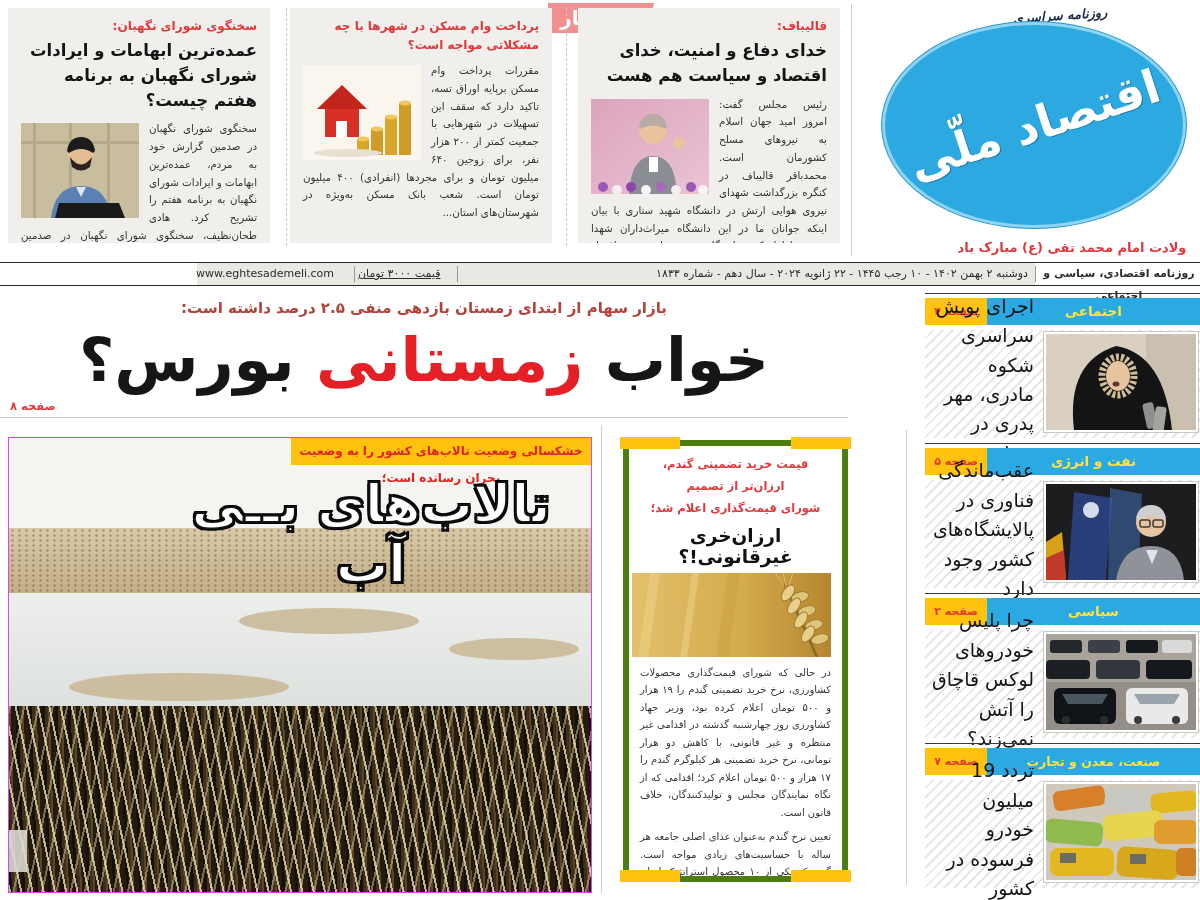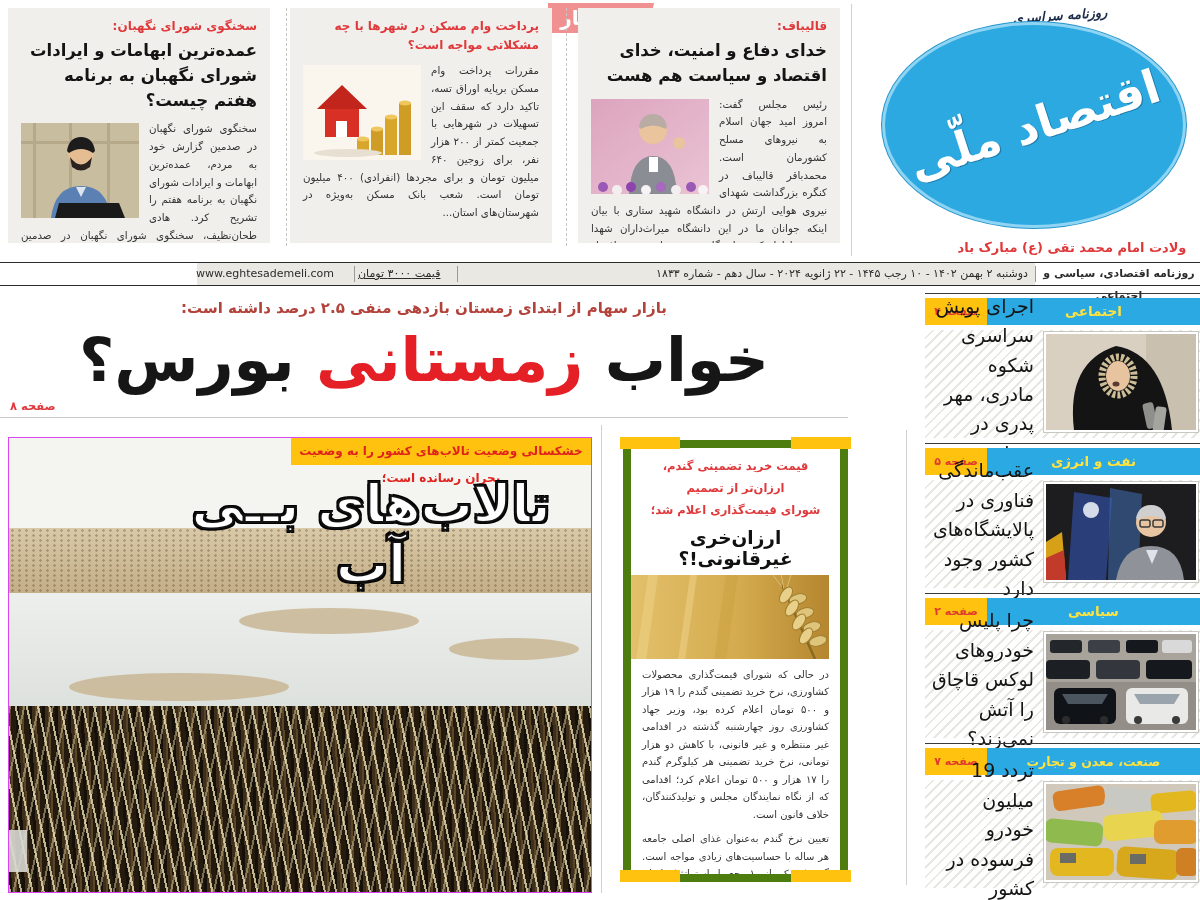--- a/index.html
+++ b/index.html
@@ -60,21 +60,21 @@
          background:
           repeating-linear-gradient(78deg,rgba(232,222,180,.8) 0 2px,transparent 2px 11px),
           repeating-linear-gradient(102deg,rgba(200,185,140,.55) 0 2px,transparent 2px 14px),
           repeating-linear-gradient(88deg,#16100a 0 3px,#3d2f1b 3px 6px,#5a4526 6px 8px,#241a0e 8px 13px);}
   .wet-kicker{position:absolute;top:0;right:0;width:300px;height:27px;background:#ffc20e;color:#e0231e;
               font-weight:bold;font-size:12px;line-height:27px;text-align:center;}
   .wet-title{position:absolute;top:36px;left:150px;right:8px;text-align:center;color:#fff;font-weight:bold;
              font-size:52px;-webkit-text-stroke:2px #111;text-shadow:2px 2px 0 #000,-2px 2px 0 #000,2px -2px 0 #000,-2px -2px 0 #000;}
   .credit-tab{position:absolute;left:0;top:392px;width:18px;height:42px;background:#d8d8d3;opacity:.9;}
   
-  .wheat{position:absolute;left:623px;top:440px;width:225px;height:442px;border:8px solid #4d7c0f;
+  .wheat{position:absolute;left:623px;top:440px;width:225px;height:442px;border:6px solid #4d7c0f;
          box-sizing:border-box;padding:8px 11px;overflow:hidden;background:#fff;}
   .cb{position:absolute;background:#ffc20e;}
   .wheat .k{color:#e0393c;font-weight:bold;font-size:11.5px;text-align:center;line-height:1.9;}
   .wheat .h{color:#111;font-weight:bold;font-size:18.5px;text-align:center;margin:5px 0 6px;}
   .wheat .b{font-size:10px;line-height:1.75;text-align:justify;color:#333;margin-top:7px;}
   
   .side-sec{position:absolute;left:925px;width:275px;height:150px;border-top:1px solid #3a3a3a;
             padding-top:4px;box-sizing:border-box;}
   .sbar{position:relative;height:27px;background:#2aa9e2;}
   .sname{position:absolute;left:62px;right:0;top:0;height:27px;line-height:27px;text-align:center;

